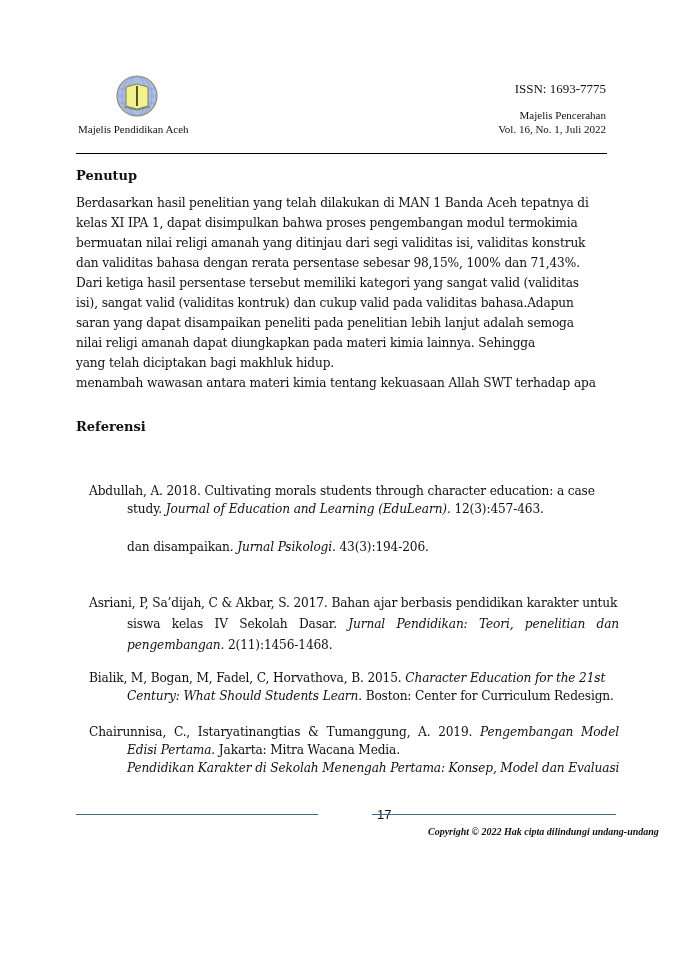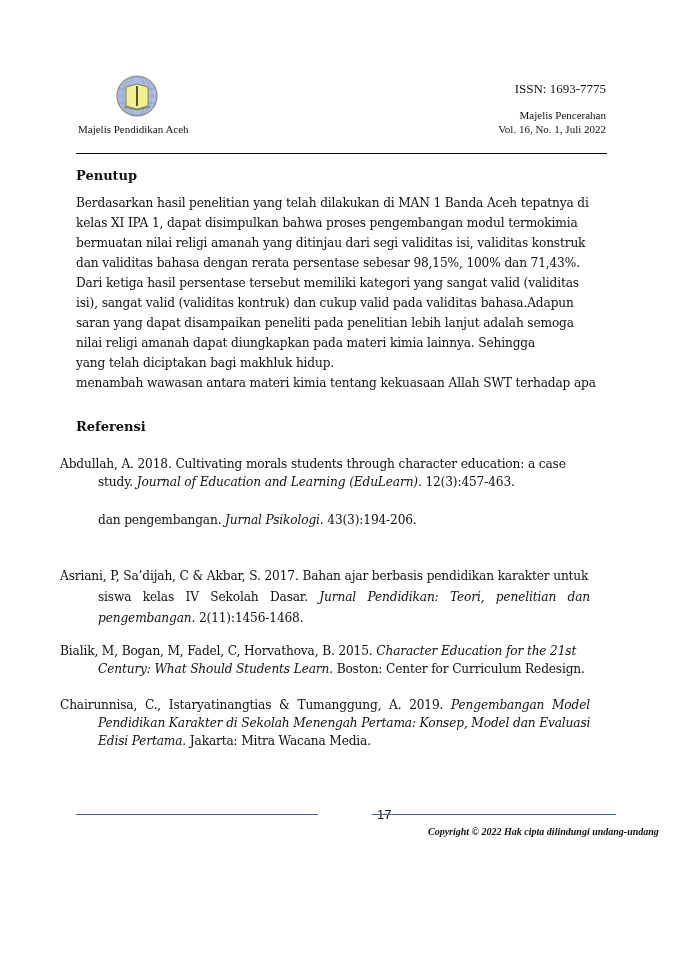--- a/index.html
+++ b/index.html
@@ -8,21 +8,21 @@
   .abs { position:absolute; }
   .logo { left:116px; top:75px; width:42px; height:42px; }
   .org { left:78px; top:123px; font-family:"Liberation Serif", serif; font-size:11px; }
   .issn { right:75px; top:81px; font-family:"Liberation Serif", serif; font-size:13px; text-align:right; }
   .journal { right:75px; top:108px; font-family:"Liberation Serif", serif; font-size:11px; text-align:right; line-height:14px; }
   .hr-top { left:76px; top:153px; width:531px; height:1px; background:#000; }
   .content { left:76px; width:530px; font-size:12.2px; line-height:20px; }
   h2 { font-family:"DejaVu Serif", serif; font-size:13px; font-weight:bold; margin:0; position:absolute; left:76px; }
   .para { top:193px; text-align:left; letter-spacing:-0.15px; }
   .para span { display:block; white-space:nowrap; }
-  .ref { position:absolute; left:60px; width:530px; font-size:12.2px; line-height:18px; letter-spacing:-0.15px; }
+  .ref { position:absolute; left:89px; width:530px; font-size:12.2px; line-height:18px; letter-spacing:-0.15px;margin-top:27px; }
   .ref .l { display:block; white-space:nowrap; }
   .ref .ind { padding-left:38px; }
   .ref .just { text-align:justify; text-align-last:justify; width:492px; white-space:normal; }
   .ref .justf { text-align:justify; text-align-last:justify; width:530px; white-space:normal; padding-left:0; }
   i { font-style:italic; }
   .foot-line-l { left:76px; top:814px; width:242px; height:1px; background:#3a6a99; }
   .foot-line-r { left:372px; top:814px; width:244px; height:1px; background:#3a6a99; }
   .pagenum { left:337px; top:807px; font-family:"Liberation Sans", sans-serif; font-size:13px;margin-left:40px; }
   .copy { left:380px; top:826px; font-family:"Liberation Serif", serif; font-style:italic; font-weight:bold; font-size:10px;margin-left:48px; }
 </style>
@@ -67,36 +67,36 @@
 </div>
 
 <h2 style="top:419px;">Referensi</h2>
 
 <div class="ref" style="top:455px;">
   <span class="l">Abdullah, A. 2018. Cultivating morals students through character education: a case</span>
   <span class="l ind"><span>study. </span><i>Journal of Education and Learning (EduLearn).</i><span> 12(3):457-463.</span></span>
 </div>
 
 <div class="ref" style="top:511px;">
-  <span class="l ind"><span>dan pengembangan. </span><i>Jurnal Psikologi.</i><span> 43(3):194-206.</span></span>
+  <span class="l ind"><span>dan disampaikan. </span><i>Jurnal Psikologi.</i><span> 43(3):194-206.</span></span>
 </div>
 
 <div class="ref" style="top:566px; line-height:21px;">
   <span class="l">Asriani, P, Sa’dijah, C &amp; Akbar, S. 2017. Bahan ajar berbasis pendidikan karakter untuk</span>
   <span class="l ind just"><span>siswa kelas IV Sekolah Dasar. </span><i>Jurnal Pendidikan: Teori, penelitian dan</i></span>
   <span class="l ind"><i>pengembangan.</i><span> 2(11):1456-1468.</span></span>
 </div>
 
 <div class="ref" style="top:642px;">
   <span class="l"><span>Bialik, M, Bogan, M, Fadel, C, Horvathova, B. 2015. </span><i>Character Education for the 21st</i></span>
   <span class="l ind"><i>Century: What Should Students Learn.</i><span> Boston: Center for Curriculum Redesign.</span></span>
 </div>
 
 <div class="ref" style="top:696px;">
   <span class="l justf"><span>Chairunnisa, C., Istaryatinangtias &amp; Tumanggung, A. 2019. </span><i>Pengembangan Model</i></span>
+  <span class="l ind"><i>Edisi Pertama.</i><span> Jakarta: Mitra Wacana Media.</span></span>
   <span class="l ind"><i>Pendidikan Karakter di Sekolah Menengah Pertama: Konsep, Model dan Evaluasi</i></span>
-  <span class="l ind"><i>Edisi Pertama.</i><span> Jakarta: Mitra Wacana Media.</span></span>
 </div>
 
 <div class="abs foot-line-l"></div>
 <div class="abs pagenum">17</div>
 <div class="abs foot-line-r"></div>
 <div class="abs copy">Copyright © 2022 Hak cipta dilindungi undang-undang</div>
 
 </body></html>

